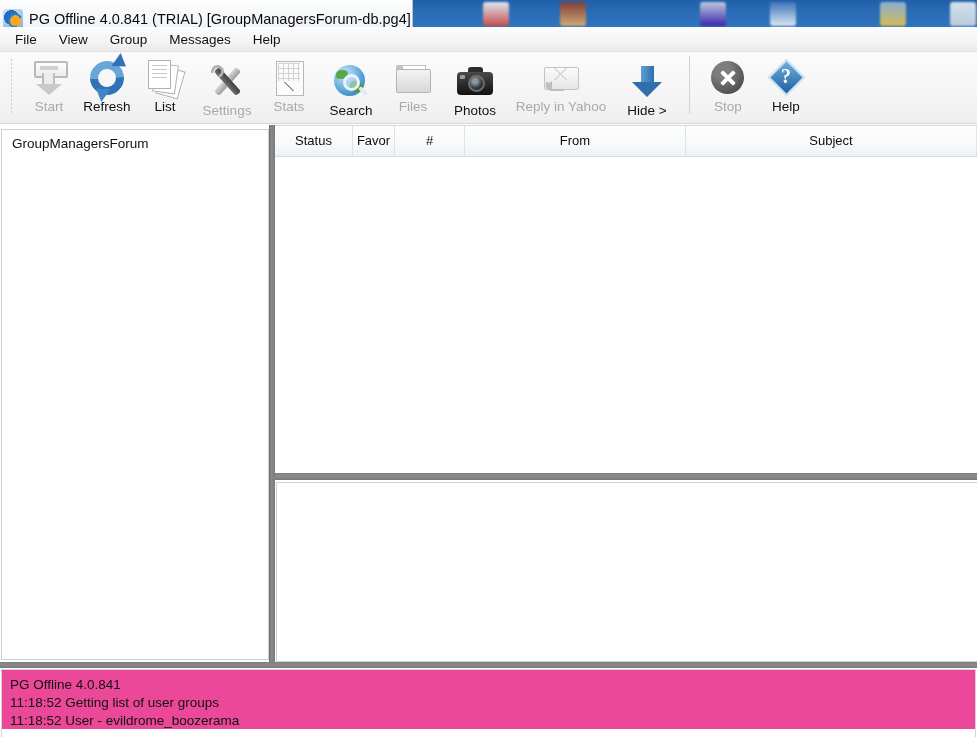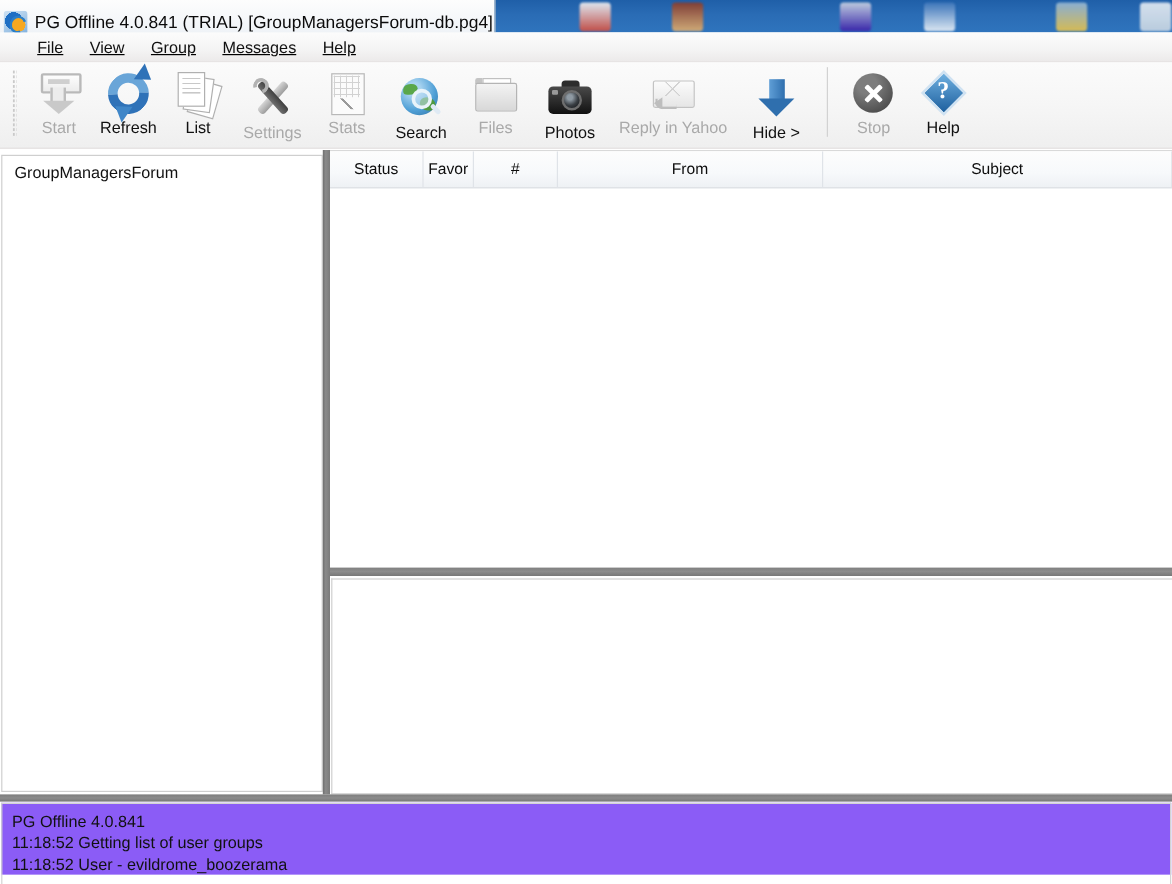--- a/index.html
+++ b/index.html
@@ -77,22 +77,21 @@
   
   #menu-bar {
     position: absolute;
     left: 0; top: 27px;
     width: 977px; height: 25px;
     background: linear-gradient(180deg,#fcfcfc 0%,#f4f4f4 60%,#eceaea 100%);
     border-bottom: 1px solid #e2dede;
     box-sizing: border-box;
     display: flex;
     align-items: center;
-    padding-left: 20px;
-    text-decoration: underline;
+    padding-left: 4px;
   }
   .menu-item {
     padding: 3px 11px;
     font-size: 13.5px;
     color: #101010;
     cursor: default;
     white-space: nowrap;
   }
 
   
@@ -455,21 +454,21 @@
     width:977px; height:6px;
     background: linear-gradient(180deg,#7d7d7d,#8c8c8c 50%,#767676);
     cursor: row-resize;
   }
 
   
   #log-panel {
     position:absolute;
     left:1px; top:545px;
     width:975px; height:60px;
-    background:#8b5cf6;
+    background:#ec4899;
     border:1px solid #d3d3d3;
     border-bottom:none;
     box-sizing:border-box;
     padding:6px 0 0 8px;
     overflow:hidden;
   }
   .log-line {
     font-size:13.5px;
     line-height:18.2px;
     color:#111111;

